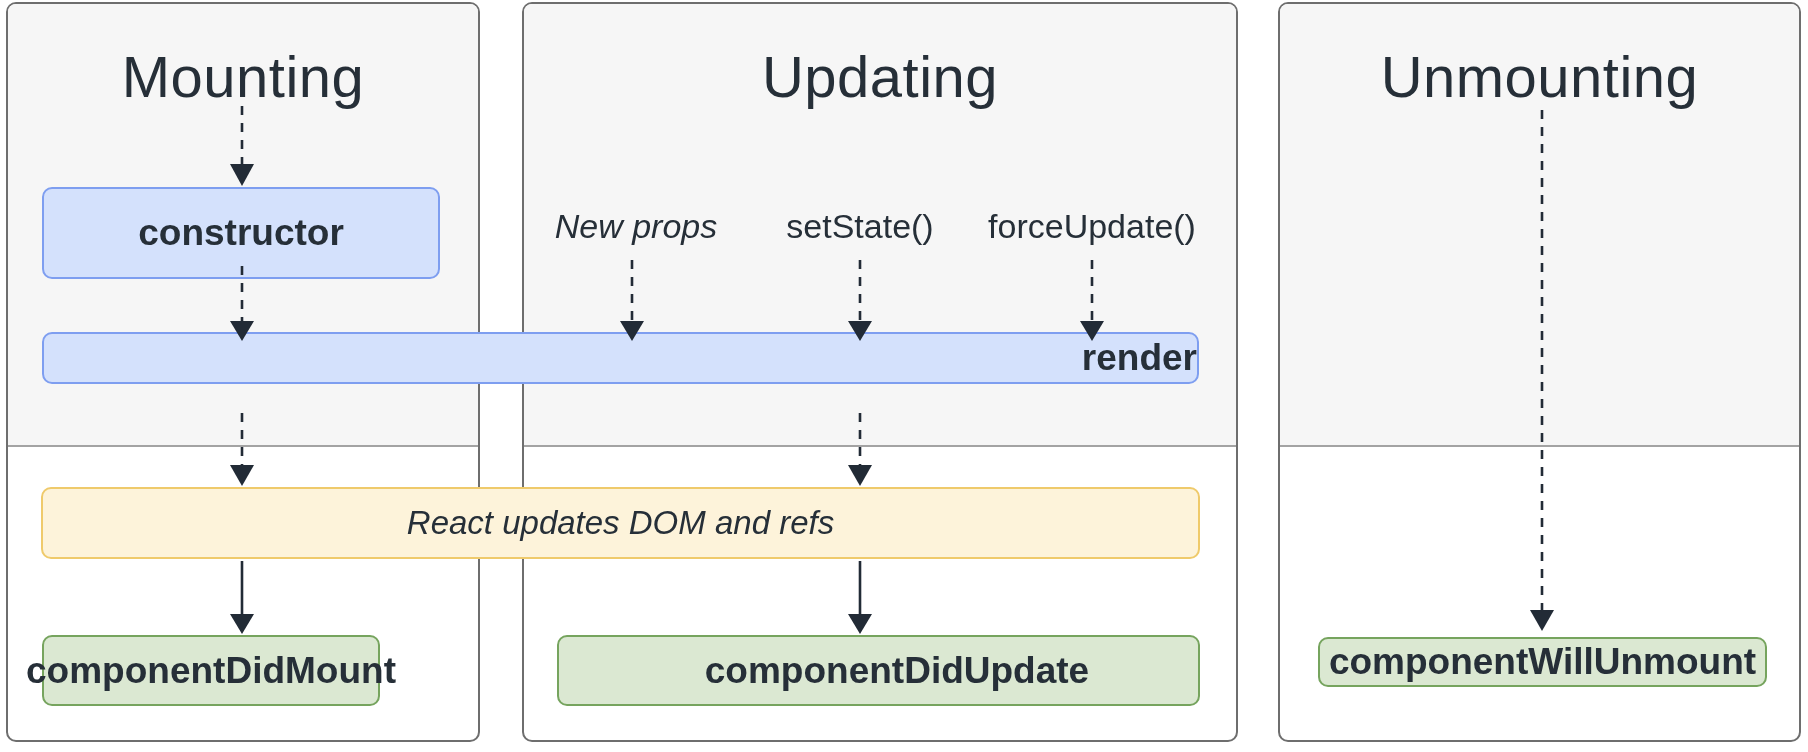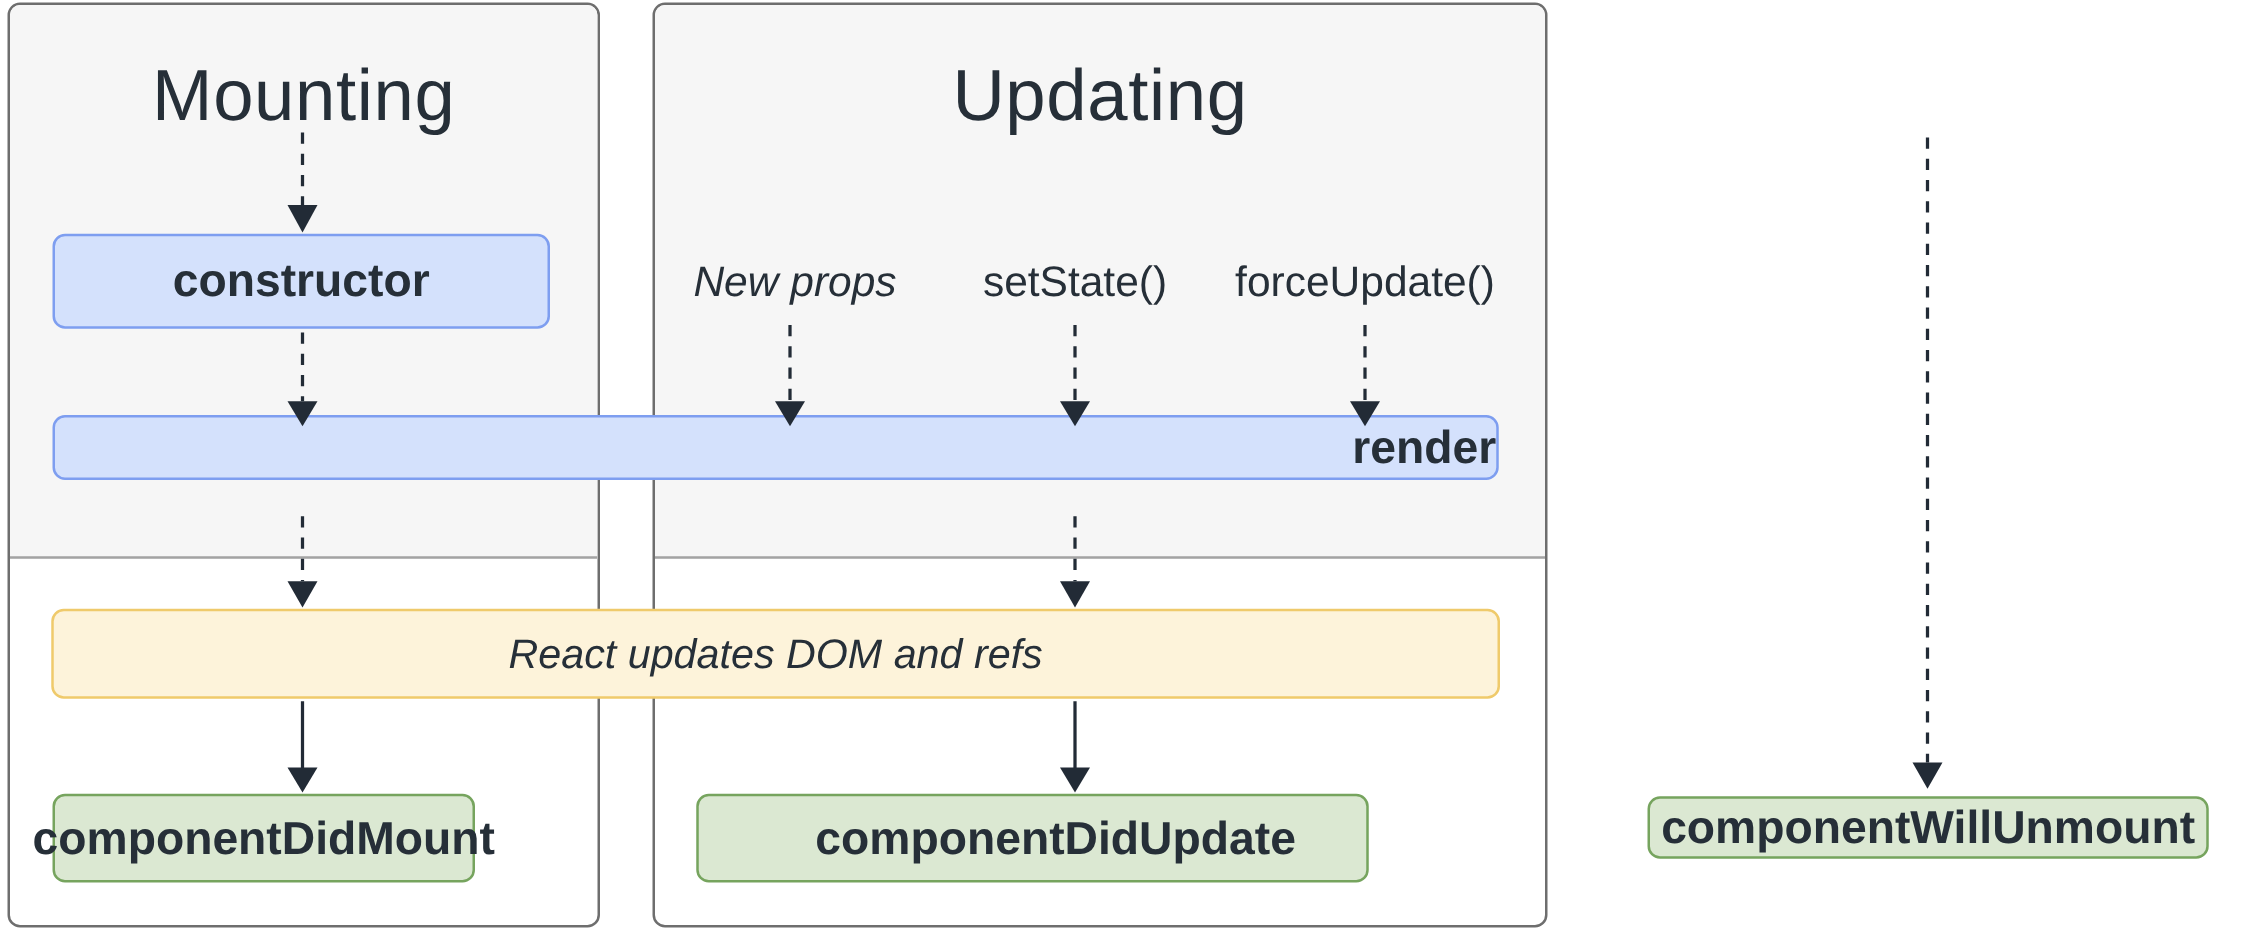--- a/index.html
+++ b/index.html
@@ -78,25 +78,25 @@
     border: 2.5px solid;
     z-index: 3;
     white-space: nowrap;
   }
   .box .label { font-size: 37px; font-weight: 700; color: var(--text-color); }
   .box.blue   { background: var(--blue-box-bg);   border-color: var(--blue-box-border); }
   .box.yellow { background: var(--yellow-box-bg); border-color: var(--yellow-box-border); }
   .box.green  { background: var(--green-box-bg);  border-color: var(--green-box-border); }
   .box.yellow .label { font-weight: 400; font-style: italic; font-size: 33px; }
 
-  .box-constructor   { left: 42px;   top: 187px; width: 398px;  height: 76px; }
+  .box-constructor   { left: 42px;   top: 187px; width: 398px;  height: 92px; }
   .box-render        { left: 42px;   top: 332px; width: 1157px; height: 52px; justify-content: flex-end; }
   .box-react-updates { left: 41px;   top: 487px; width: 1159px; height: 72px; text-align: center; }
   .box-did-mount     { left: 42px;   top: 635px; width: 338px;  height: 71px; }
-  .box-did-update    { left: 557px;  top: 635px; width: 538px;  height: 71px; padding-left: 37px; }
+  .box-did-update    { left: 557px;  top: 635px; width: 643px;  height: 71px; padding-left: 37px; }
   .box-will-unmount  { left: 1318px; top: 637px; width: 449px;  height: 50px; }
 
   
   svg.arrows {
     position: absolute; left: 0; top: 0;
     width: 1808px; height: 752px;
     z-index: 4;
     pointer-events: none;
   }
   svg.arrows line { stroke: var(--arrow-color); stroke-width: 2.6px; }
@@ -113,20 +113,25 @@
       <h2 class="col-title">Mounting</h2>
     </div>
   </section>
 
   <section class="panel panel-updating">
     <div class="render-phase">
       <h2 class="col-title">Updating</h2>
     </div>
   </section>
 
+  <section class="panel panel-unmounting">
+    <div class="render-phase">
+      <h2 class="col-title">Unmounting</h2>
+    </div>
+  </section>
 
   <span class="trigger italic trigger-new-props">New props</span>
   <span class="trigger trigger-set-state">setState()</span>
   <span class="trigger trigger-force-update">forceUpdate()</span>
 
   <div class="box blue box-constructor">
     <span class="label">constructor</span>
   </div>
 
   <div class="box blue box-render">

